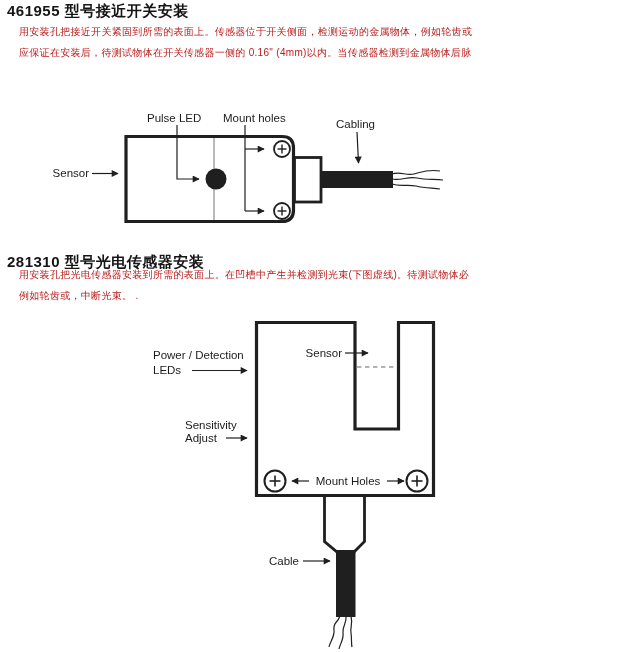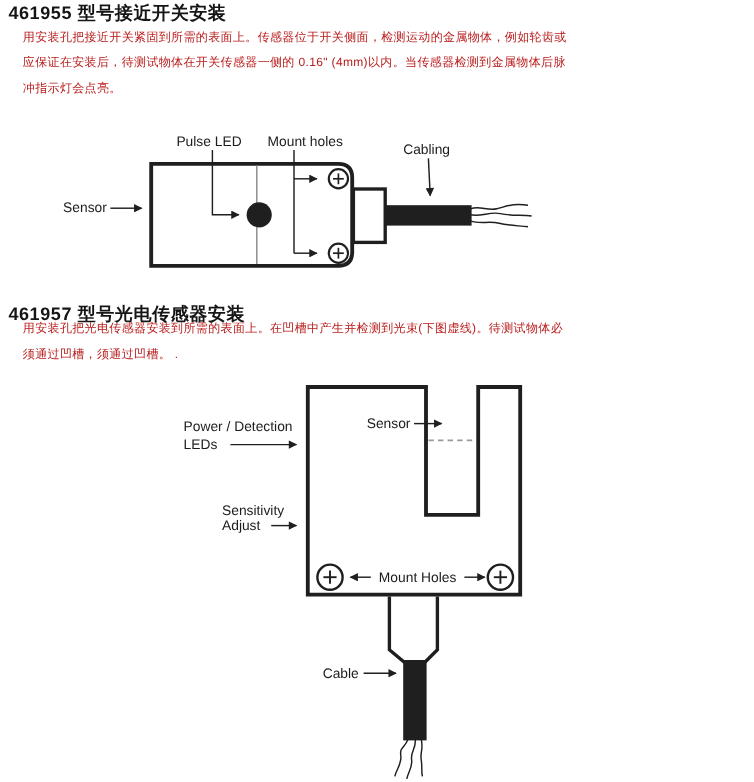--- a/index.html
+++ b/index.html
@@ -41,21 +41,20 @@
 </head>
 <body>
 
 <div class="page">
 
   <h2 class="heading" style="top:2px;">461955 型号接近开关安装</h2>
 
   <div class="para" style="top:21px;">
     <div class="line">用安装孔把接近开关紧固到所需的表面上。传感器位于开关侧面，检测运动的金属物体，例如轮齿或</div>
     <div class="line">应保证在安装后，待测试物体在开关传感器一侧的 0.16" (4mm)以内。当传感器检测到金属物体后脉</div>
-    <div class="line">冲指示灯会点亮。</div>
   </div>
 
   <svg style="left:40px;top:106px;" width="410" height="134" viewBox="40 106 410 134">
     <defs>
       <marker id="arr1" viewBox="0 0 10 10" refX="9" refY="5" markerWidth="8" markerHeight="7" markerUnits="userSpaceOnUse" orient="auto-start-reverse">
         <path d="M0,0 L10,5 L0,10 Z" fill="#1f1f1f"></path>
       </marker>
     </defs>
 
     <path d="M126,136.5 H282 Q293.5,136.5 293.5,148 V210 Q293.5,221.5 282,221.5 H126 Z" fill="#ffffff" stroke="#1f1f1f" stroke-width="3.2"></path>
@@ -95,25 +94,25 @@
     <g fill="none" stroke="#1f1f1f" stroke-width="1.2">
       <line x1="245" y1="125" x2="245" y2="211"></line>
       <line x1="245" y1="149" x2="264" y2="149" marker-end="url(#arr1)"></line>
       <line x1="245" y1="211" x2="264" y2="211" marker-end="url(#arr1)"></line>
     </g>
 
     <text x="336" y="128">Cabling</text>
     <line x1="357" y1="132" x2="358.5" y2="163" stroke="#1f1f1f" stroke-width="1.2" marker-end="url(#arr1)"></line>
   </svg>
 
-  <h2 class="heading" style="top:253px;">461957 型号光电传感器安装</h2>
+  <h2 class="heading" style="top:253px;">281310 型号光电传感器安装</h2>
 
   <div class="para" style="top:264px;">
     <div class="line">用安装孔把光电传感器安装到所需的表面上。在凹槽中产生并检测到光束(下图虚线)。待测试物体必</div>
-    <div class="line">须通过凹槽，须通过凹槽。 .</div>
+    <div class="line">例如轮齿或，中断光束。 .</div>
   </div>
 
   <svg style="left:140px;top:318px;" width="312" height="334" viewBox="140 318 312 334">
     <defs>
       <marker id="arr2" viewBox="0 0 10 10" refX="9" refY="5" markerWidth="8" markerHeight="7" markerUnits="userSpaceOnUse" orient="auto-start-reverse">
         <path d="M0,0 L10,5 L0,10 Z" fill="#1f1f1f"></path>
       </marker>
     </defs>
 
     <path d="M324.5,497 V541.5 L336.5,551.5 H354.5 L364.5,541.5 V497" fill="#ffffff" stroke="#1f1f1f" stroke-width="2.8"></path>

